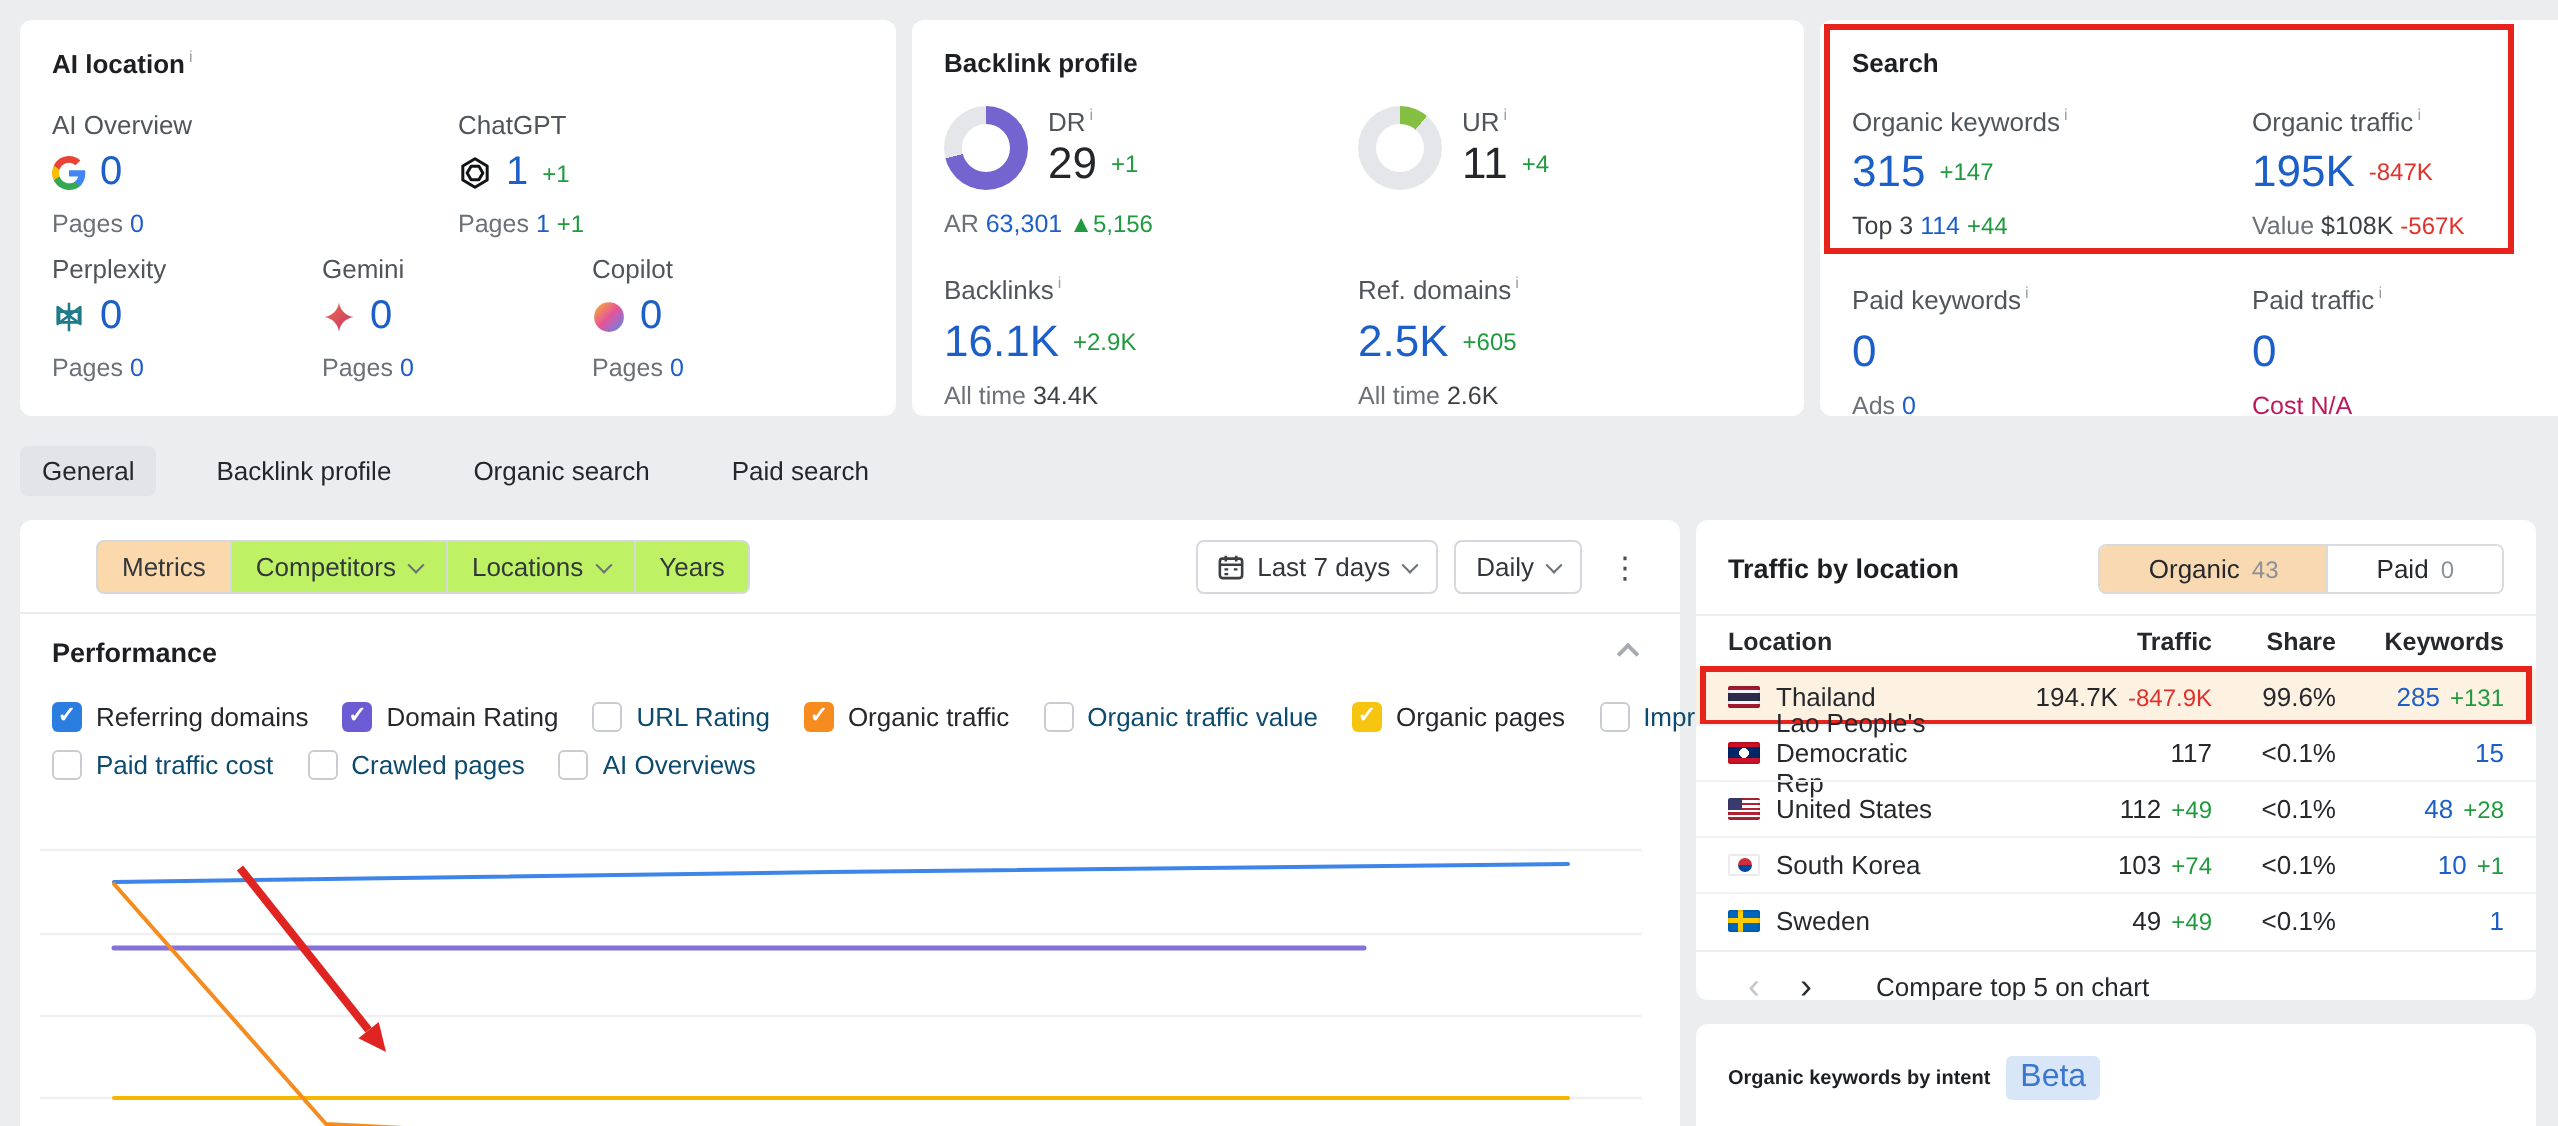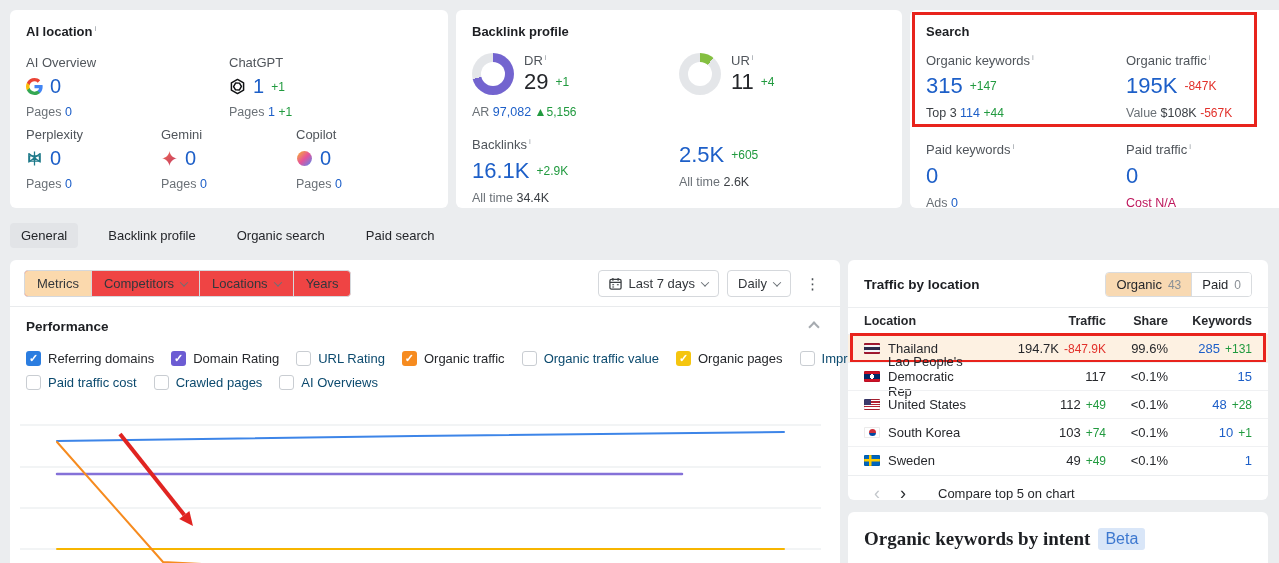--- a/index.html
+++ b/index.html
@@ -52,21 +52,21 @@
   .tabs { display:flex; align-items:center; gap:19px; padding:12px 10px 0 10px; height:42px; }
   .tab { padding:5px 11px; border-radius:4px; color:#24262a; cursor:pointer; }
   .tab.active { background:#e2e4e7; }
 
   
   .main-row { display:flex; gap:8px; padding:10px 11px 0 10px; align-items:flex-start; }
   .left-card { width:830px; height:420px; padding:0; }
   .right-col { width:420px; display:flex; flex-direction:column; gap:12px; }
 
   .filter-bar { display:flex; align-items:center; padding:10px 14px 9px 14px; }
-  .btn-group { display:flex; border:1px solid #d5d8dc; border-radius:4px; overflow:hidden; background:#ef4444; }
+  .btn-group { display:flex; border:1px solid #d5d8dc; border-radius:4px; overflow:hidden; background:#bef264;margin-left:24px; }
   .seg { padding:5px 12px; display:flex; align-items:center; gap:7px; border-left:1px solid #d5d8dc; cursor:pointer; color:#33373c; }
   .seg:first-child { border-left:none; }
   .seg.metrics { background:#fbd9ad; }
   .chev { width:6px; height:6px; border-right:1.5px solid #6b7177; border-bottom:1.5px solid #6b7177; transform:rotate(45deg) translate(-1px,-1px); display:inline-block; }
   .right-controls { margin-left:auto; display:flex; align-items:center; gap:8px; }
   .btn-outline { border:1px solid #d5d8dc; border-radius:4px; padding:5px 10px; display:flex; align-items:center; gap:7px; background:#fff; cursor:pointer; color:#33373c; }
   .kebab { font-size:15px; color:#4a4f54; padding:2px 6px; cursor:pointer; letter-spacing:0; }
 
   .divider { border-top:1px solid #e9ebed; }
 
@@ -82,21 +82,21 @@
   .cb-box.checked::after { content:"✓"; position:absolute; inset:0; color:#fff; font-size:11px; line-height:15px; text-align:center; font-weight:bold; }
   .cb-label { color:#0c4a6e; }
   .cb-item.on .cb-label { color:#26282c; }
 
   .chart-wrap { position:relative; margin-top:12px; margin-left:5px; }
 
   
   .traffic-card { height:240px; overflow:hidden; position:relative; }
   .tl-header { display:flex; align-items:center; padding:12px 16px 10px 16px; }
   .toggle { margin-left:auto; display:flex; border:1px solid #d9dcdf; border-radius:4px; overflow:hidden; }
-  .toggle-seg { padding:4px 10px; display:flex; gap:6px; align-items:center; cursor:pointer; background:#fff; }
+  .toggle-seg { padding:4px 24px; display:flex; gap:6px; align-items:center; cursor:pointer; background:#fff; }
   .toggle-seg.active { background:#f8d9b2; }
   .toggle-count { color:#8a9096; font-size:12px; }
   .tl-table-head { display:flex; align-items:center; padding:6px 16px; font-weight:bold; font-size:12.5px; border-top:1px solid #eceef0; }
   .tl-row { display:flex; align-items:center; padding:0 16px; height:28px; border-top:1px solid #f0f1f3; position:relative; }
   .tl-row.hl { background:#fdf1e2; }
   .hl-box { position:absolute; left:2px; right:2px; top:-2px; bottom:-1px; border:3px solid #e8231c; pointer-events:none; }
   .col-loc { flex:1; display:flex; align-items:center; gap:8px; }
   .col-traffic { width:128px; text-align:right; white-space:nowrap; }
   .col-share { width:62px; text-align:right; }
   .col-kw { width:84px; text-align:right; white-space:nowrap; }
@@ -223,21 +223,21 @@
         <div class="donut-block">
           <div class="donut donut-dr"></div>
           <div>
             <div class="metric-label"><span>DR</span><span class="sup-i">i</span></div>
             <div class="metric-value-row" style="margin-top:1px;">
               <span class="big-dark">29</span>
               <span class="delta-up">+1</span>
             </div>
           </div>
         </div>
-        <div class="sub-line" style="margin-top:10px;"><span>AR</span> <span class="blue">97,082</span> <span class="delta-up">▲5,156</span></div>
+        <div class="sub-line" style="margin-top:10px;"><span>AR</span> <span class="blue">63,301</span> <span class="delta-up">▲5,156</span></div>
       </div>
       <div class="bl-col">
         <div class="donut-block">
           <div class="donut donut-ur"></div>
           <div>
             <div class="metric-label"><span>UR</span><span class="sup-i">i</span></div>
             <div class="metric-value-row" style="margin-top:1px;">
               <span class="big-dark">11</span>
               <span class="delta-up">+4</span>
             </div>
@@ -248,20 +248,21 @@
     <div class="bl-row" style="margin-top:18px;">
       <div class="bl-col">
         <div class="metric-label"><span>Backlinks</span><span class="sup-i">i</span></div>
         <div class="metric-value-row">
           <span class="big-num-xl">16.1K</span>
           <span class="delta-up">+2.9K</span>
         </div>
         <div class="sub-line"><span>All time</span> <span class="dark">34.4K</span></div>
       </div>
       <div class="bl-col">
+        <div class="metric-label"><span>Ref. domains</span><span class="sup-i">i</span></div>
         <div class="metric-value-row">
           <span class="big-num-xl">2.5K</span>
           <span class="delta-up">+605</span>
         </div>
         <div class="sub-line"><span>All time</span> <span class="dark">2.6K</span></div>
       </div>
     </div>
   </div>
 
   <div class="card top-card">
@@ -492,19 +493,19 @@
         </div>
       <div class="tl-footer">
         <span class="pg-arrow disabled">‹</span>
         <span class="pg-arrow">›</span>
         <span class="compare-label">Compare top 5 on chart</span>
       </div>
     </div>
 
     <div class="card intent-card">
       <div class="intent-head">
-        <span class="card-title" style="font-size:19px;font-family:Liberation Serif, serif;">Organic keywords by intent</span>
+        <span class="card-title" style="font-size:10px;">Organic keywords by intent</span>
         <span class="badge">Beta</span>
       </div>
       <div class="intent-divider"></div>
     </div>
   </div>
 </div>
 
 </body></html>

